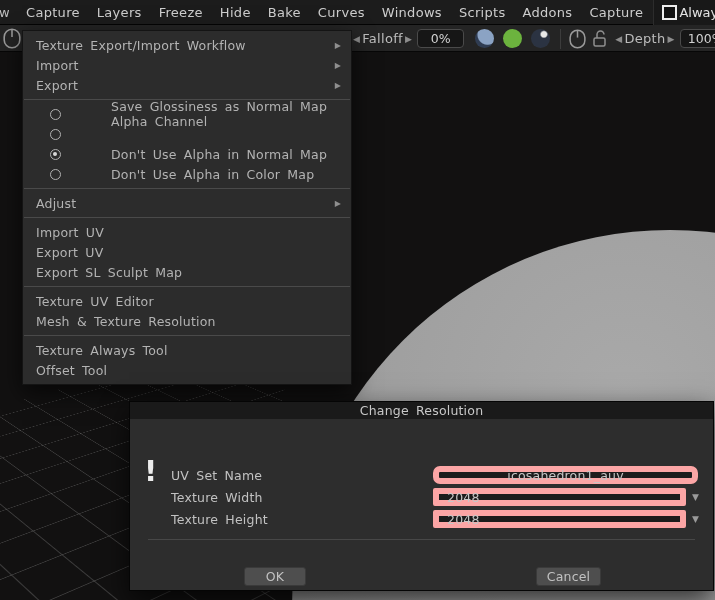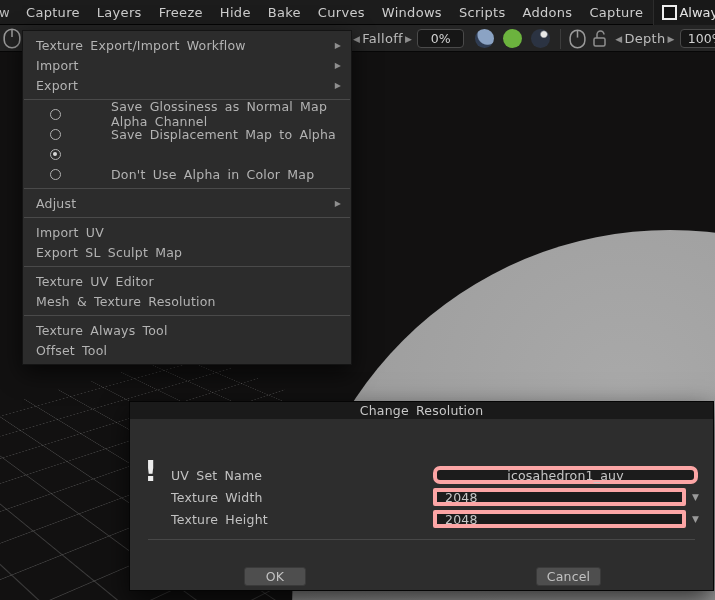--- a/index.html
+++ b/index.html
@@ -83,21 +83,21 @@
   }
   .dtitle {
     position:absolute; left:0; top:0; right:0; height:17px; background:#1a1a1a;
     display:flex; align-items:center; justify-content:center; color:#c8c8c8; font-size:12.5px;
   }
   .ddesc { position:absolute; left:41px; top:33px; }
   .dwarn { position:absolute; left:14px; top:52px; font-size:29px; font-weight:bold; color:#ececec; }
   .drow { position:absolute; left:41px; right:14px; height:18px; display:flex; align-items:center; }
   .dlabel { width:262px; flex:0 0 auto; }
   .dfield {
-    height:18px; background:#1c1c1c; border:4px solid #fca5a5; color:#c6c6c6;
+    height:18px; background:#1c1c1c; border:6px solid #fca5a5; color:#c6c6c6;
     display:flex; align-items:center; font-size:12.5px;
   }
   .dfield.uvname { width:265px; border-radius:7px; justify-content:center; }
   .dfield.combo  { width:258px; border-radius:2px; padding-left:8px; }
   .ddarrow { margin-left:6px; font-size:9px; color:#9a9a9a; }
   .dsep { position:absolute; left:18px; right:18px; top:137px; height:1px; background:#474747; }
   .dbtn {
     position:absolute; top:165px; height:19px; background:#4e4e4e; border:1px solid #3a3a3a;
     border-radius:3px; color:#c2c2c2; font-size:12.5px; display:flex; align-items:center; justify-content:center;
     cursor:default;
@@ -190,37 +190,40 @@
       <span>Export</span>
       <span class="sub">▶</span>
     </div>
     <div class="msep"></div>
     <div class="mrow radio-row">
       <span class="radio"></span>
       <span>Save Glossiness as Normal Map Alpha Channel</span>
     </div>
     <div class="mrow radio-row">
       <span class="radio"></span>
-      <span>Save Displacement Map to Alpha</span>
     </div>
     <div class="mrow radio-row">
       <span class="radio sel"></span>
+      <span>Don't Use Alpha in Normal Map</span>
     </div>
     <div class="mrow radio-row">
       <span class="radio"></span>
       <span>Don't Use Alpha in Color Map</span>
     </div>
     <div class="msep"></div>
     <div class="mrow">
       <span>Adjust</span>
       <span class="sub">▶</span>
     </div>
     <div class="msep"></div>
     <div class="mrow">
       <span>Import UV</span>
+    </div>
+    <div class="mrow">
+      <span>Export UV</span>
     </div>
     <div class="mrow">
       <span>Export SL Sculpt Map</span>
     </div>
     <div class="msep"></div>
     <div class="mrow">
       <span>Texture UV Editor</span>
     </div>
     <div class="mrow">
       <span>Mesh &amp; Texture Resolution</span>

